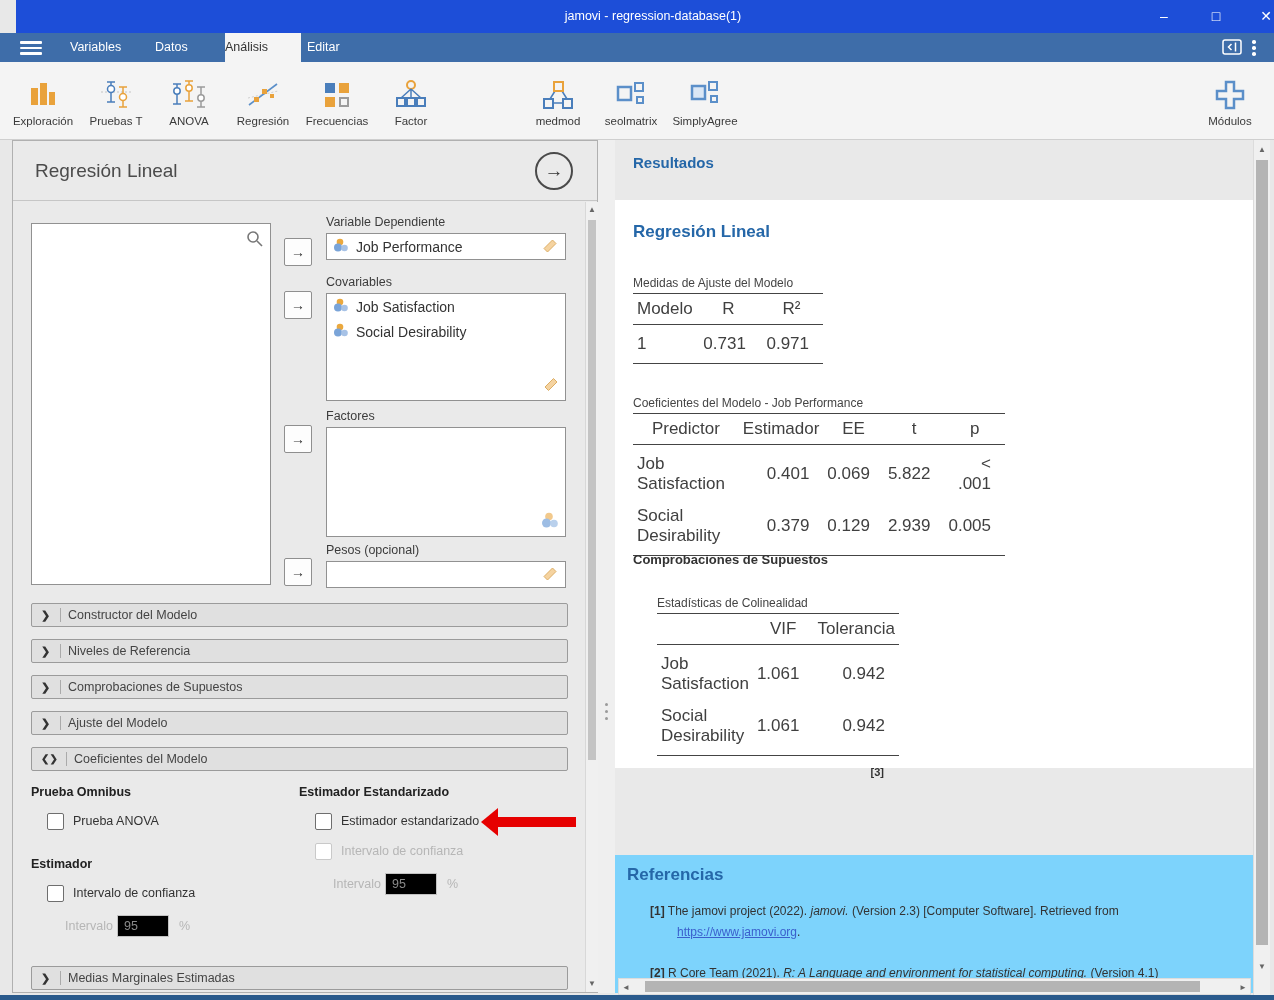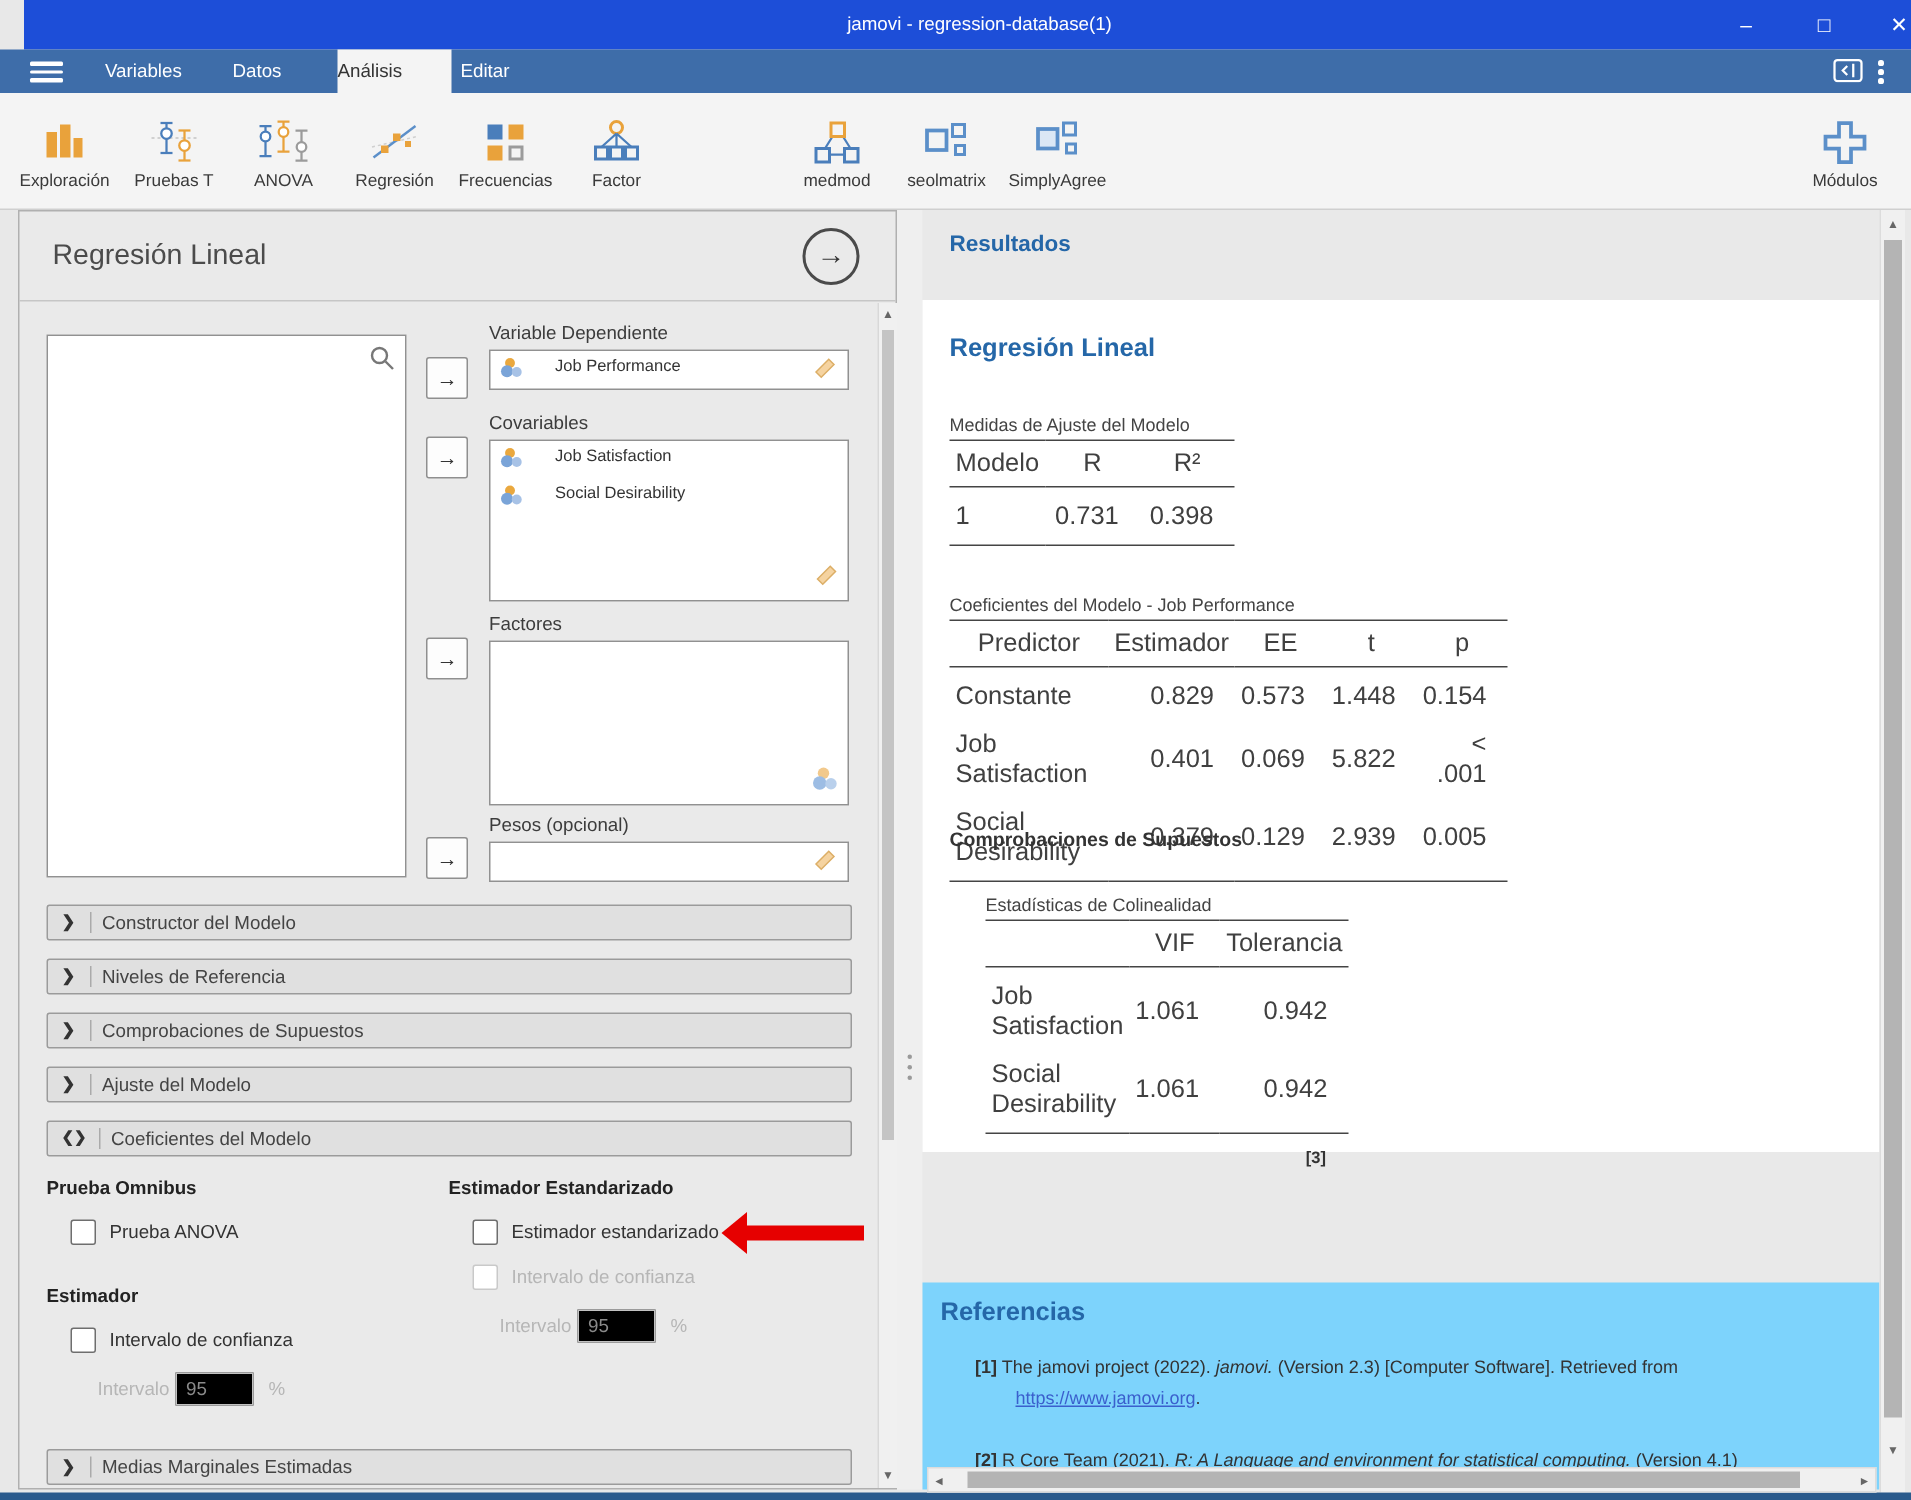--- a/index.html
+++ b/index.html
@@ -27,21 +27,21 @@
   .ribbon-item .lbl{font-size:11.5px;color:#3a3a3a;margin-top:3px;white-space:nowrap}
 
   
   .options{position:absolute;left:12px;top:140px;width:586px;height:853px;background:#eaeaea;border:1px solid #b0b0b0}
   .opt-header{position:absolute;left:0;top:0;width:100%;height:60px;border-bottom:1px solid #c6c6c6}
   .opt-title{position:absolute;left:22px;top:0;height:60px;line-height:60px;font-size:19px;color:#4b4b4b}
   .run-btn{position:absolute;right:24px;top:11px;width:38px;height:38px;border:2px solid #4a4a4a;border-radius:50%;text-align:center;line-height:34px;font-size:19px;color:#333}
   .listbox{position:absolute;background:#fff;border:1px solid #919191}
   .fieldlabel{position:absolute;font-size:12.5px;color:#3c3c3c;white-space:nowrap}
   .arrow-btn{position:absolute;width:28px;height:28px;background:#fdfdfd;border:1px solid #8f8f8f;border-radius:2px;text-align:center;line-height:26px;font-size:14px;color:#333}
-  .var-item{display:flex;align-items:flex-start;gap:20px;padding:4px 6px;font-size:11px;color:#333}
+  .var-item{display:flex;align-items:flex-end;gap:6px;padding:4px 6px;font-size:14px;color:#333}
   .corner-ic{position:absolute;right:5px;bottom:4px}
   .mid-ic{position:absolute;right:6px;top:50%;transform:translateY(-50%)}
   .search-ic{position:absolute;right:6px;top:6px}
   .secbar{position:absolute;left:18px;width:537px;height:24px;background:#e0e0e0;border:1px solid #9b9b9b;border-radius:2px}
   .secbar .chev{position:absolute;left:9px;top:0;height:22px;line-height:22px;font-size:11px;color:#333;font-weight:bold}
   .secbar .sep{position:absolute;left:28px;top:4px;height:14px;border-left:1px solid #aaa}
   .secbar .slbl{position:absolute;left:36px;top:0;height:22px;line-height:22px;font-size:12.5px;color:#444;white-space:nowrap}
   .opt-h{position:absolute;font-size:12.5px;font-weight:bold;color:#222;white-space:nowrap}
   .cb{position:absolute;width:17px;height:17px;background:#fff;border:1px solid #6e6e6e;border-radius:2px}
   .cb.gray{border-color:#c9c9c9}
@@ -407,46 +407,39 @@
               <tr>
             <th style="width:32%">Modelo</th>
             <th style="width:34%">R</th>
             <th style="width:34%">R²</th>
           </tr>
             </thead>
           <tbody>
               <tr class="last">
             <td class="tl">1</td>
             <td class="trr">0.731</td>
-            <td class="trr">0.398</td>
+            <td class="trr">0.971</td>
           </tr>
             </tbody>
         </table>
       </div>
 
       <div class="jt" style="left:18px;top:196px;width:372px">
         <div class="jt-title">Coeficientes del Modelo - Job Performance</div>
         <table class="jtable">
           <thead>
               <tr>
             <th style="width:32%">Predictor</th>
             <th style="width:21%">Estimador</th>
             <th style="width:15%">EE</th>
             <th style="width:16%">t</th>
             <th style="width:16%">p</th>
           </tr>
             </thead>
           <tbody>
-            <tr>
-              <td class="tl">Constante</td>
-              <td class="trr">0.829</td>
-              <td class="trr">0.573</td>
-              <td class="trr">1.448</td>
-              <td class="trr">0.154</td>
-            </tr>
             <tr>
               <td class="tl">Job Satisfaction</td>
               <td class="trr">0.401</td>
               <td class="trr">0.069</td>
               <td class="trr">5.822</td>
               <td class="trr">&lt; .001</td>
             </tr>
             <tr class="last">
               <td class="tl">Social Desirability</td>
               <td class="trr">0.379</td>

